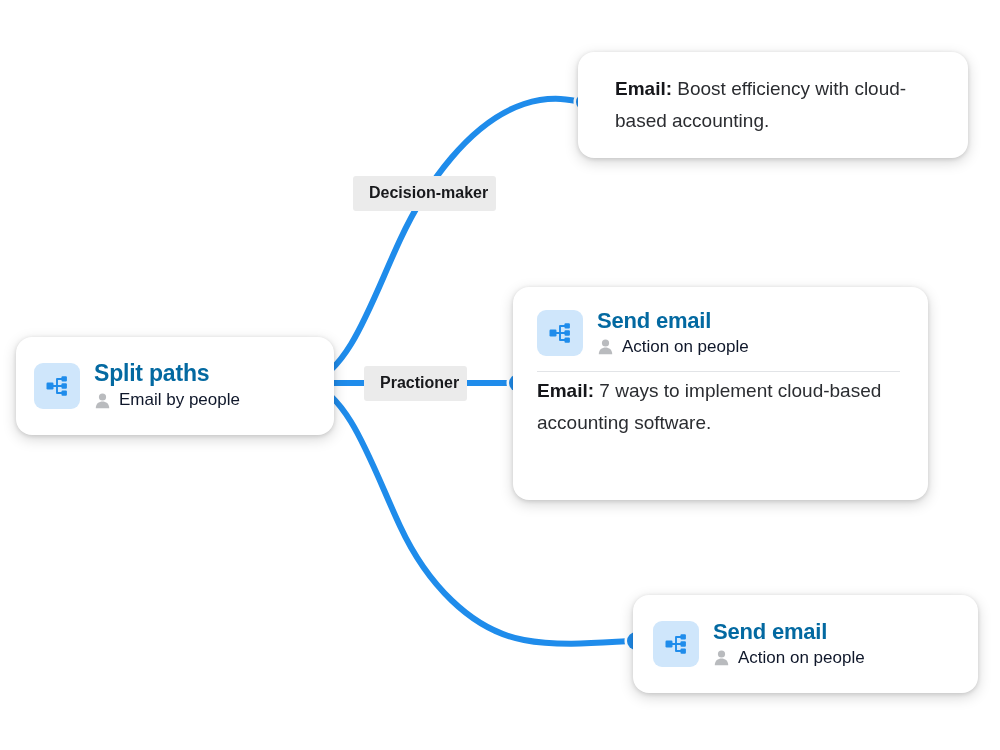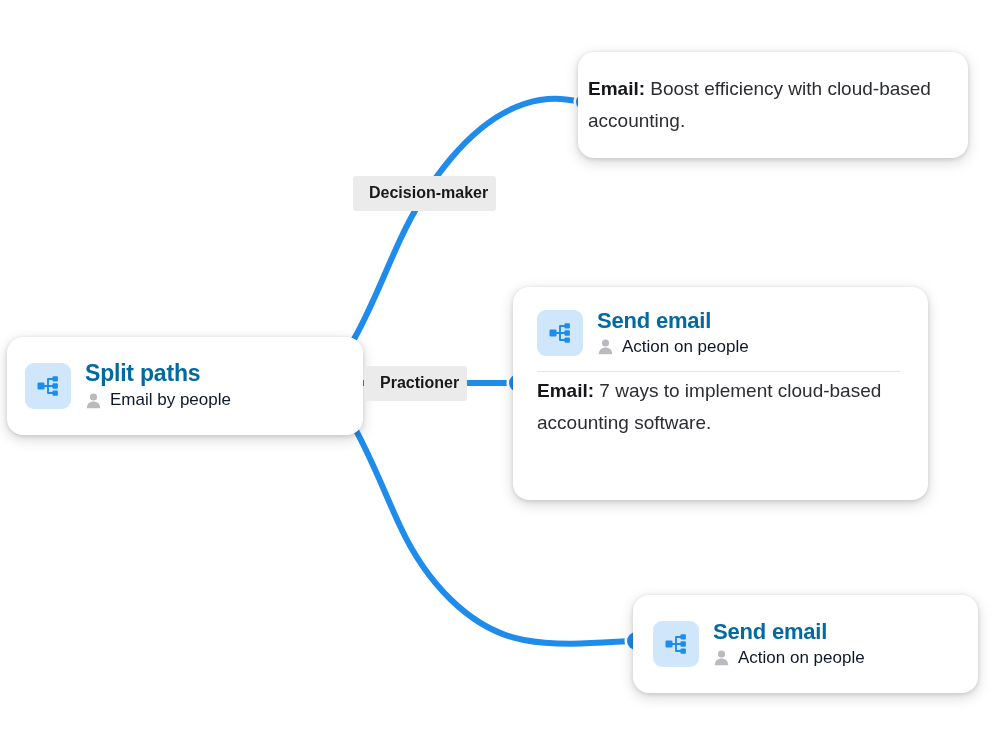--- a/index.html
+++ b/index.html
@@ -91,31 +91,31 @@
 
   .body-text {
     font-size: 19px;
     color: #2b2d31;
     line-height: 1.66;
   }
   .body-text b { color: #15161a; font-weight: 700; }
 
   
   #card-split {
-    left: 7px;  top: 337px;
-    width: 356px; height: 98px;
+    left: 16px;  top: 337px;
+    width: 318px; height: 98px;
     padding: 0 18px;
     display: flex; 
   }
   #card-split .node-title { font-size: 23px; }
 
   #card-top {
     left: 578px; top: 52px;
     width: 390px; height: 106px;
-    padding: 22px 10px;
+    padding: 22px 37px;
     display: flex; align-items: center;
   }
 
   #card-mid {
     left: 513px; top: 287px;
     width: 415px; height: 213px;
     padding: 22px 28px 22px 24px;
     display: flex; flex-direction: column; justify-content: flex-start;
   }
   #card-mid .body-text { margin-top: 3px; }

